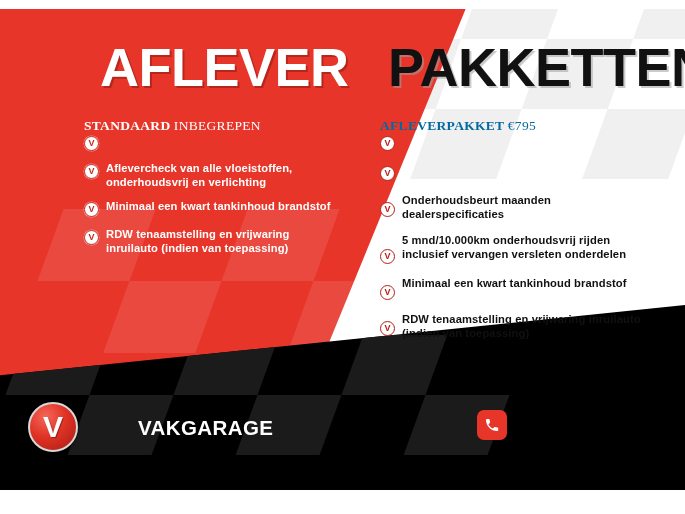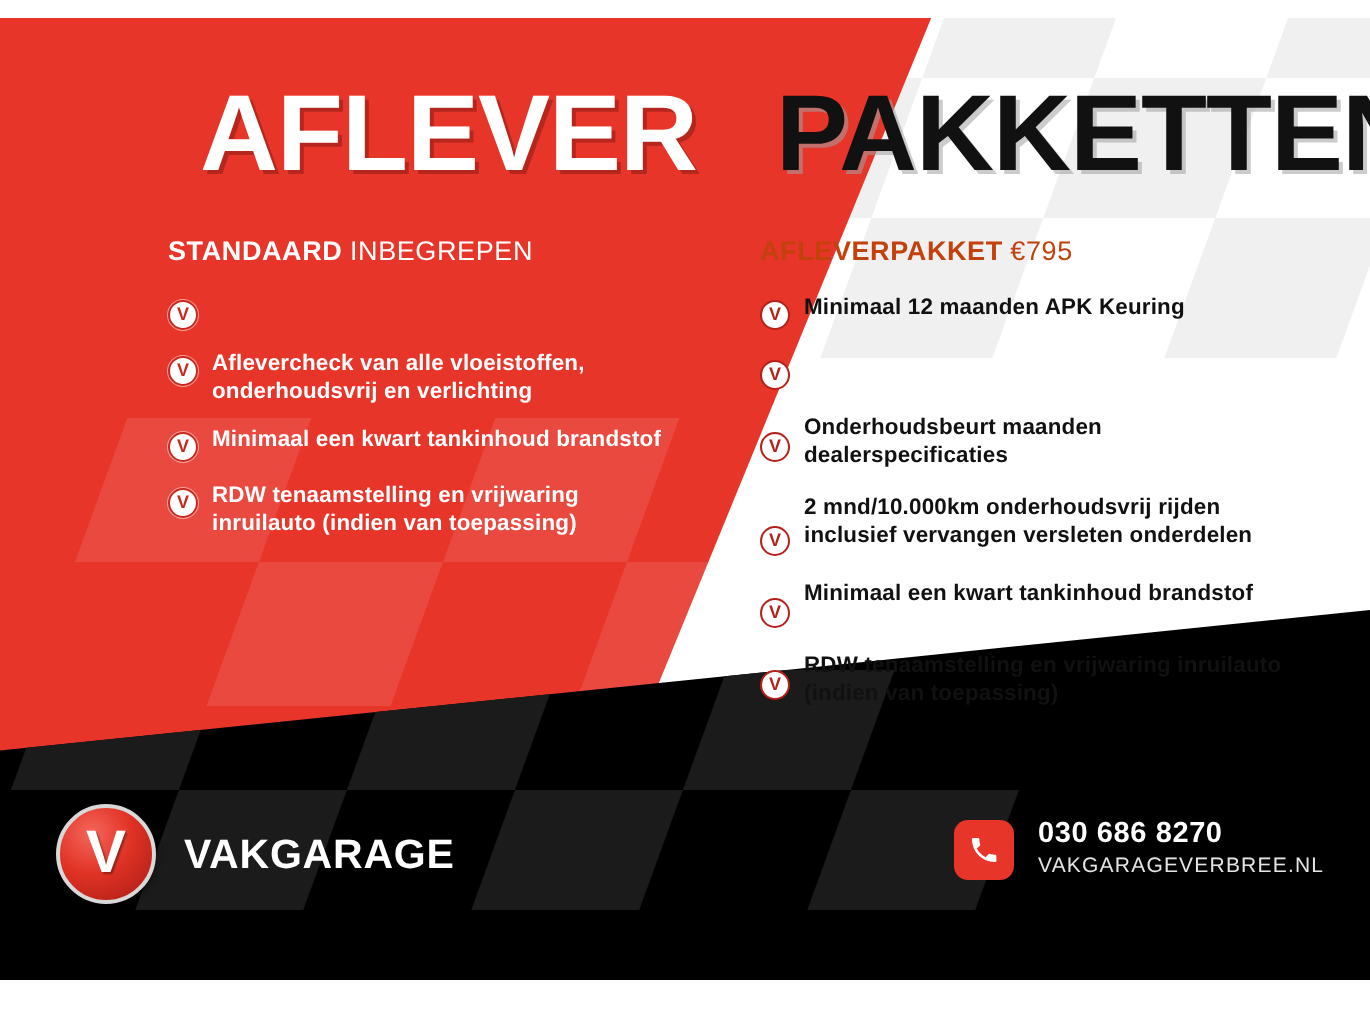--- a/index.html
+++ b/index.html
@@ -136,25 +136,26 @@
   .col {
     position: absolute;
     z-index: 30;
   }
   .col-left  { left: 84px;  top: 118px; width: 250px; }
   .col-right { left: 380px; top: 118px; width: 270px; }
 
   .col-head {
     font-size: 13.5px;
     line-height: 16px;
-    margin-bottom: 14px;
+    margin-bottom: 0;
     white-space: nowrap;
+    font-family: Liberation Serif, serif;
   }
   .col-left .col-head  { color: #ffffff; }
-  .col-right .col-head { color: #c2410c; }
+  .col-right .col-head { color: #0369a1; }
   .col-head .strong { font-weight: bold; letter-spacing: 0.3px; }
   .col-head .light  { font-weight: normal; letter-spacing: 0.3px; }
 
   .bullet-list { margin: 0; padding: 0; list-style: none; }
   .bullet-item {
     display: flex;
     align-items: flex-start;
     margin-bottom: 11px;
   }
   .col-right .bullet-item { margin-bottom: 13px; }
@@ -229,20 +230,21 @@
     line-height: 30px;
     text-shadow: 1px 1px 1px rgba(0,0,0,0.35);
   }
   .brand-text { display: flex; flex-direction: column; }
   .brand-name {
     color: #ffffff;
     font-size: 20.5px;
     font-weight: bold;
     letter-spacing: 0.4px;
     line-height: 23px;
+    margin-left: 46px;
   }
   .brand-sub {
     color: #ffffff;
     font-size: 20px;
     font-weight: normal;
     letter-spacing: 0.4px;
     line-height: 23px;
   }
 
   
@@ -349,38 +351,37 @@
   <div class="col col-right">
     <div class="col-head">
       <span class="strong">AFLEVERPAKKET</span>
       <span class="light">€795</span>
     </div>
     <ul class="bullet-list">
       <li class="bullet-item">
         <span class="badge badge-red">
           <span>V</span>
         </span>
-        <span class="bullet-text">Minimaal 12 maanden APK Keuring</span>
       </li>
       <li class="bullet-item">
         <span class="badge badge-red">
           <span>V</span>
         </span>
       </li>
       <li class="bullet-item multi">
         <span class="badge badge-red">
           <span>V</span>
         </span>
         <span class="bullet-text">Onderhoudsbeurt maanden dealerspecificaties</span>
       </li>
       <li class="bullet-item triple">
         <span class="badge badge-red">
           <span>V</span>
         </span>
-        <span class="bullet-text">2 mnd/10.000km onderhoudsvrij rijden inclusief vervangen versleten onderdelen</span>
+        <span class="bullet-text">5 mnd/10.000km onderhoudsvrij rijden inclusief vervangen versleten onderdelen</span>
       </li>
       <li class="bullet-item multi">
         <span class="badge badge-red">
           <span>V</span>
         </span>
         <span class="bullet-text">Minimaal een kwart tankinhoud brandstof</span>
       </li>
       <li class="bullet-item multi">
         <span class="badge badge-red">
           <span>V</span>
@@ -409,21 +410,17 @@
       <div class="brand-name">VAKGARAGE</div>
     </div>
   </div>
 
   <div class="contact">
     <div class="contact-icon">
       <svg width="16" height="16" viewBox="0 0 24 24" aria-hidden="true">
         <path fill="#ffffff" d="M6.6 10.8c1.4 2.8 3.8 5.1 6.6 6.6l2.2-2.2c.3-.3.7-.4 1.1-.2 1.2.4 2.5.6 3.8.6.6 0 1 .4 1 1V20c0 .6-.4 1-1 1C10.6 21 3 13.4 3 4c0-.6.4-1 1-1h3.5c.6 0 1 .4 1 1 0 1.3.2 2.6.6 3.8.1.4 0 .8-.2 1.1l-2.3 2z"></path>
       </svg>
     </div>
-    <div class="contact-text">
-      <div class="contact-phone">030 686 8270</div>
-      <div class="contact-site">VAKGARAGEVERBREE.NL</div>
-    </div>
   </div>
 
   <div class="top-strip"></div>
   <div class="bottom-strip"></div>
 </div>
 
 </body></html>

